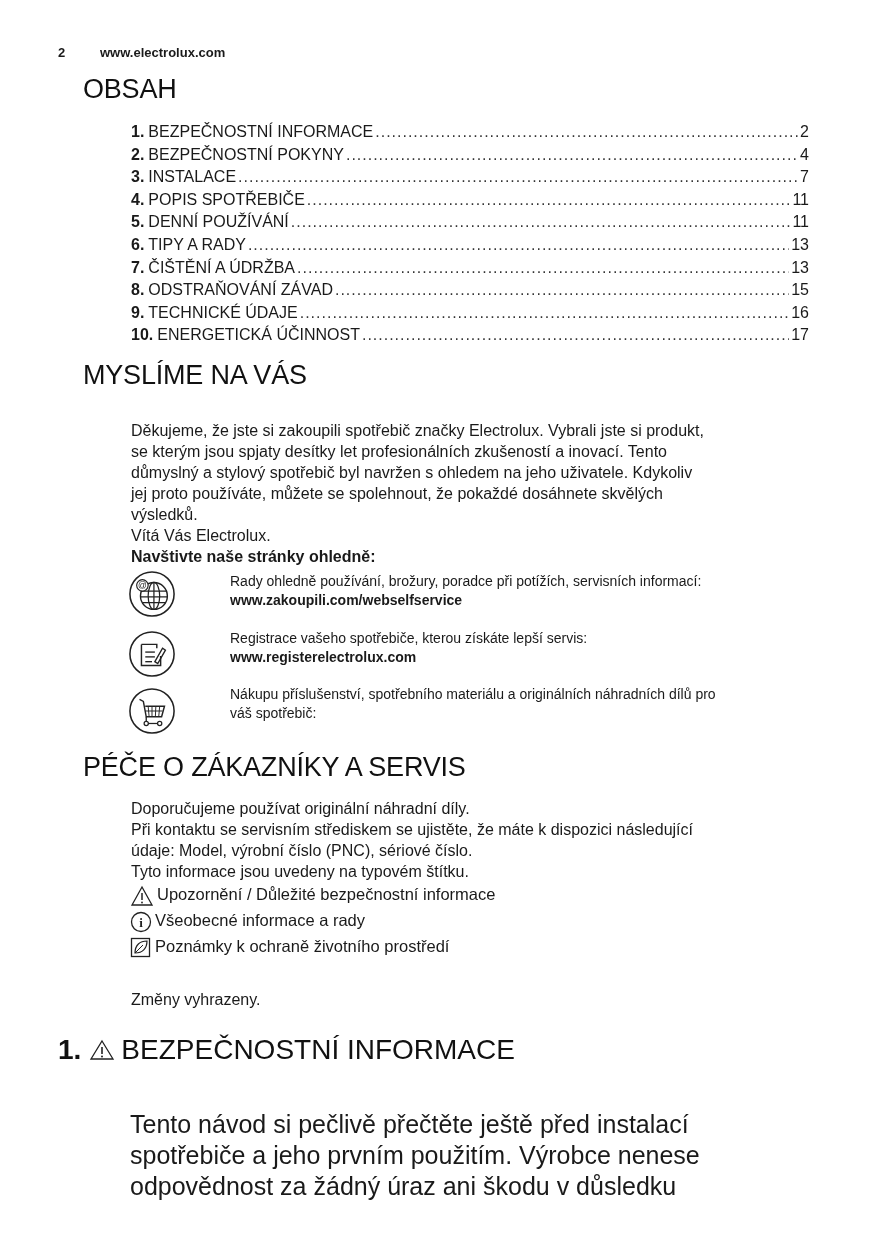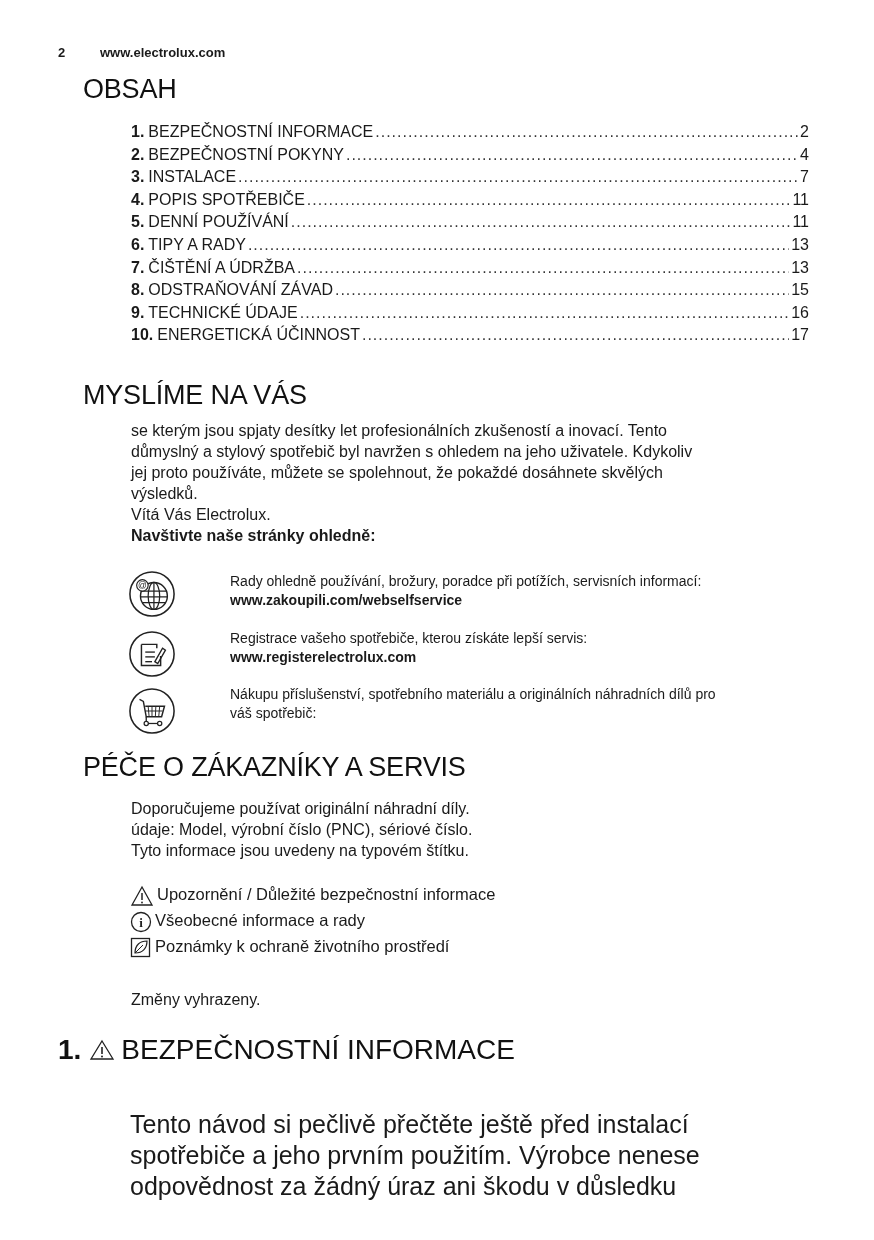--- a/index.html
+++ b/index.html
@@ -90,22 +90,23 @@
       <span class="p">16</span>
     </div>
   <div class="toc-row">
       <span class="n">10.</span>
       <span>ENERGETICKÁ ÚČINNOST</span>
       <span class="dots"></span>
       <span class="p">17</span>
     </div>
 </div>
 
-<div class="abs h1" style="left:83px; top:380px;">MYSLÍME NA VÁS</div>
+<div class="abs h1" style="left:83px; top:360px;">MYSLÍME NA VÁS</div>
 <div class="abs body-text" style="left:131px; top:420px; width:700px;">
+  <div>Děkujeme, že jste si zakoupili spotřebič značky Electrolux. Vybrali jste si produkt,</div>
   <div>se kterým jsou spjaty desítky let profesionálních zkušeností a inovací. Tento</div>
   <div>důmyslný a stylový spotřebič byl navržen s ohledem na jeho uživatele. Kdykoliv</div>
   <div>jej proto používáte, můžete se spolehnout, že pokaždé dosáhnete skvělých</div>
   <div>výsledků.</div>
   <div>Vítá Vás Electrolux.</div>
   <div class="bold">Navštivte naše stránky ohledně:</div>
 </div>
 
 <div class="abs link-row" style="left:128px; top:570px;">
   <svg class="icon-circle" viewBox="0 0 50 50">
@@ -156,20 +157,21 @@
   </svg>
 </div>
 <div class="abs link-text" style="left:230px; top:685px; width:590px;">
   <div>Nákupu příslušenství, spotřebního materiálu a originálních náhradních dílů pro</div>
   <div>váš spotřebič:</div>
 </div>
 
 <div class="abs h1" style="left:83px; top:752px;">PÉČE O ZÁKAZNÍKY A SERVIS</div>
 <div class="abs body-text" style="left:131px; top:798px; width:700px;">
   <div>Doporučujeme používat originální náhradní díly.</div>
+  <div>Při kontaktu se servisním střediskem se ujistěte, že máte k dispozici následující</div>
   <div>údaje: Model, výrobní číslo (PNC), sériové číslo.</div>
   <div>Tyto informace jsou uvedeny na typovém štítku.</div>
 </div>
 
 <div class="abs" style="left:130px; top:885px; width:600px;">
   <div class="legend-row">
     <svg width="24" height="22" viewBox="0 0 24 22">
       <path d="M12 2 L22 20 H2 Z" fill="none" stroke="#222" stroke-width="1.3"></path>
       <line x1="12" y1="8" x2="12" y2="15" stroke="#222" stroke-width="1.5"></line>
       <circle cx="12" cy="17.5" r="0.9" fill="#222"></circle>

